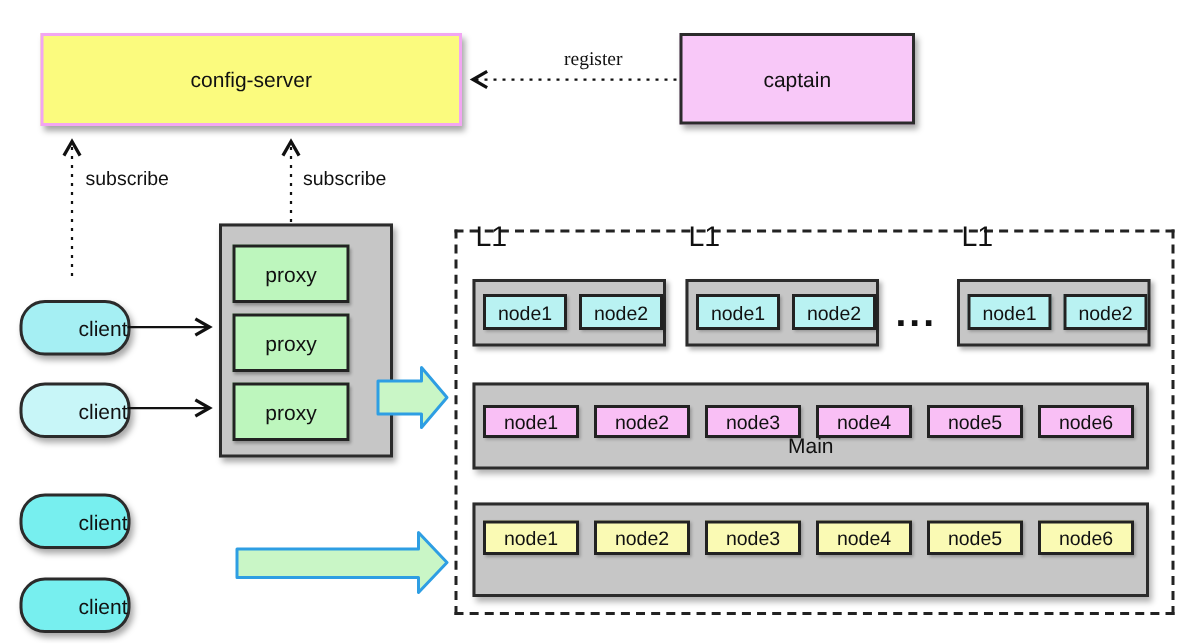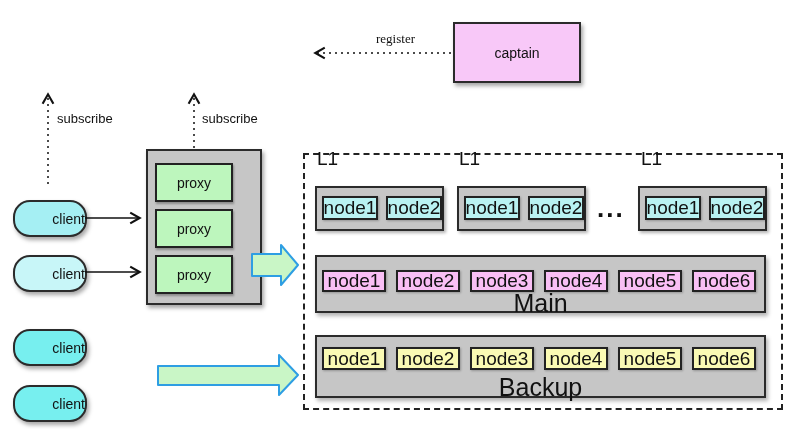--- a/index.html
+++ b/index.html
@@ -7,51 +7,54 @@
   .canvas {
     position:relative; width:788px; height:429px; background:#fff;
     font-family:"Liberation Sans", sans-serif; color:#111; overflow:hidden;
   }
   .box {
     position:absolute; display:flex; align-items:center; justify-content:center;
     border:2px solid #2b2b2b; font-size:14px;
     box-shadow:2px 3px 4px rgba(0,0,0,0.35);
   }
   .config-server { left:27px; top:22px; width:281px; height:62px; border:2px solid #f2a6f2; }
-  .captain { left:453px; top:22px; width:128px; height:61px; }
+  .captain { left:453px; top:22px; width:157px; height:61px; }
   .graphite { left:633px; top:3px; width:140px; height:97px; border-radius:50%; font-size:16px; box-shadow:2px 3px 4px rgba(0,0,0,0.25); }
   .proxy-stack { left:146px; top:149px; width:116px; height:156px; background:#c6c6c6; }
   .proxy-stack .proxy { position:absolute; left:7px; width:78px; height:39px; border:2px solid #222;
     display:flex; align-items:center; justify-content:center; font-size:14px; box-shadow:1px 2px 2px rgba(0,0,0,0.3); }
   .client { left:13px; width:74px; height:37px; border-radius:17px;justify-content:flex-end; }
   .flabel { position:absolute; font-size:13px; color:#111; white-space:nowrap; }
   .dashed-region { position:absolute; left:303px; top:153px; width:480px; height:257px; border:2px dashed #222; background:#fff; }
   .l1-title { position:absolute; top:148px; font-size:19px; }
   .l1-box { position:absolute; top:186px; width:129px; height:45px; background:#c6c6c6; border:2px solid #2b2b2b; box-shadow:2px 2px 3px rgba(0,0,0,0.3); }
   .l1-box .node { position:absolute; top:8px; width:56px; height:24px; }
   .node { position:absolute; border:2px solid #222; display:flex; align-items:center; justify-content:center;
-    font-size:19px; box-shadow:1px 1px 2px rgba(0,0,0,0.25); }
+    font-size:13px; box-shadow:1px 1px 2px rgba(0,0,0,0.25); }
   .ellipsis { position:absolute; left:597px; top:193px; font-size:26px; font-weight:bold; letter-spacing:2px; }
   .row-box { position:absolute; left:315px; width:451px; background:#c6c6c6; border:2px solid #2b2b2b; box-shadow:2px 3px 4px rgba(0,0,0,0.3); }
   .row-main { top:255px; height:58px; }
   .row-backup { top:335px; height:63px; }
   .row-box .node { top:13px; width:64px; height:22px; }
   .row-backup .node { top:10px; height:23px; }
-  .row-title { position:absolute; left:0; right:0; text-align:center; font-size:25px; }
+  .row-title { position:absolute; left:0; right:0; text-align:center; font-size:14px; }
   .row-main .row-title { top:32px; }
   .row-backup .row-title { top:36px; }
   svg.arrows { position:absolute; left:0; top:0; pointer-events:none; }
 </style>
 </head>
 <body>
 
 <div class="canvas">
 
   <div class="dashed-region"></div>
 
+  <div class="box config-server" style="background: rgb(251, 251, 126); border-color: rgb(242, 166, 242);">
+    <span>config-server</span>
+  </div>
 
   <div class="box captain" style="background: rgb(248, 200, 248);">
     <span>captain</span>
   </div>
 
 
   <span class="flabel" style="left:376px; top:31px;font-family:Liberation Serif, serif;">register</span>
   <span class="flabel" style="left:57px; top:111px;">subscribe</span>
   <span class="flabel" style="left:202px; top:111px;">subscribe</span>
   <span class="flabel" style="left:240px; top:229px;text-align:right;">req</span>
@@ -147,21 +150,20 @@
     </div>
     <div class="node" style="left: 227px; background: rgb(250, 250, 180);">
       <span>node4</span>
     </div>
     <div class="node" style="left: 301px; background: rgb(250, 250, 180);">
       <span>node5</span>
     </div>
     <div class="node" style="left: 375px; background: rgb(250, 250, 180);">
       <span>node6</span>
     </div>
-    <div class="row-title">Backup</div>
   </div>
 
   <svg class="arrows" width="788" height="429" viewBox="0 0 788 429">
     <defs>
       <marker id="vhead" viewBox="0 0 10 10" refX="7.5" refY="5" markerWidth="9" markerHeight="9" orient="auto">
         <path d="M1,1 L8,5 L1,9" fill="none" stroke="#111" stroke-width="1.6"></path>
       </marker>
     </defs>
 
     <path d="M451,53 L316,53" stroke="#111" stroke-width="1.5" stroke-dasharray="2 4" fill="none" marker-end="url(#vhead)"></path>

